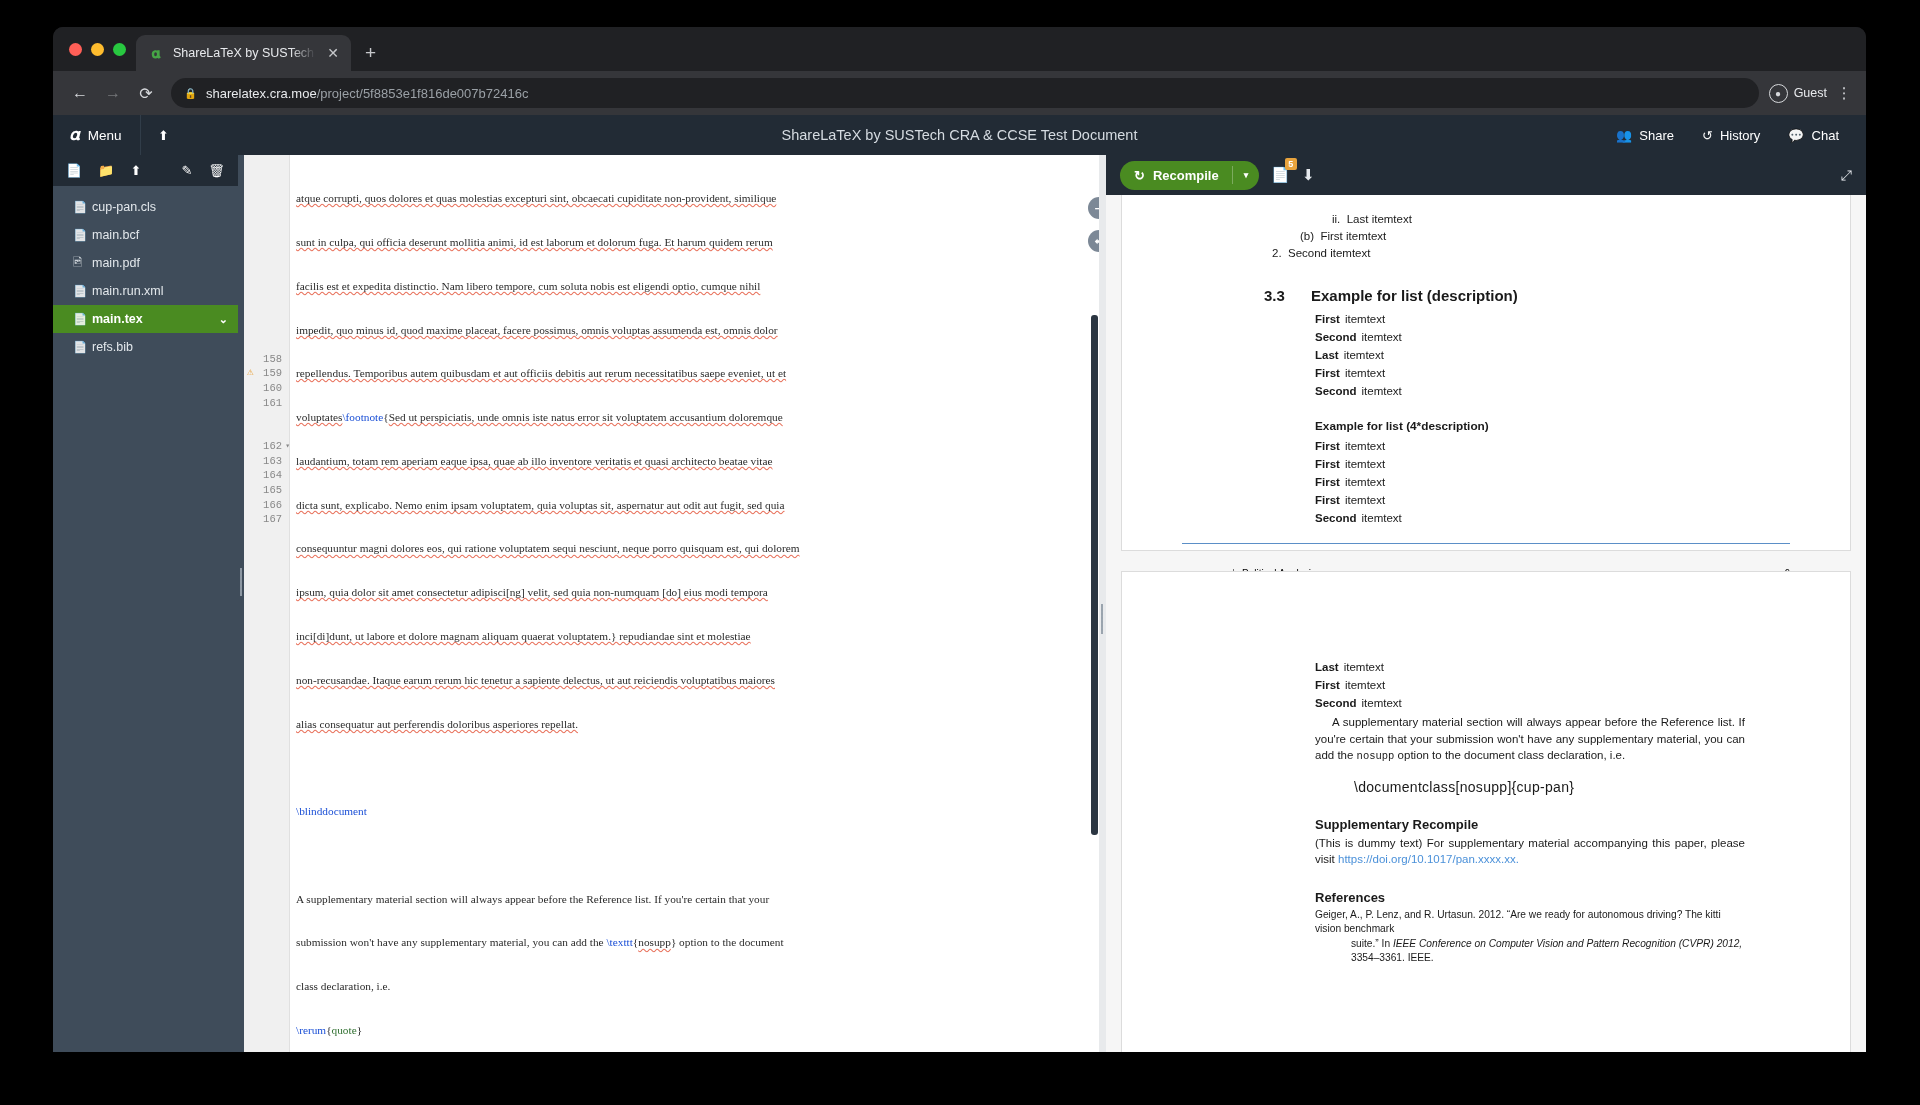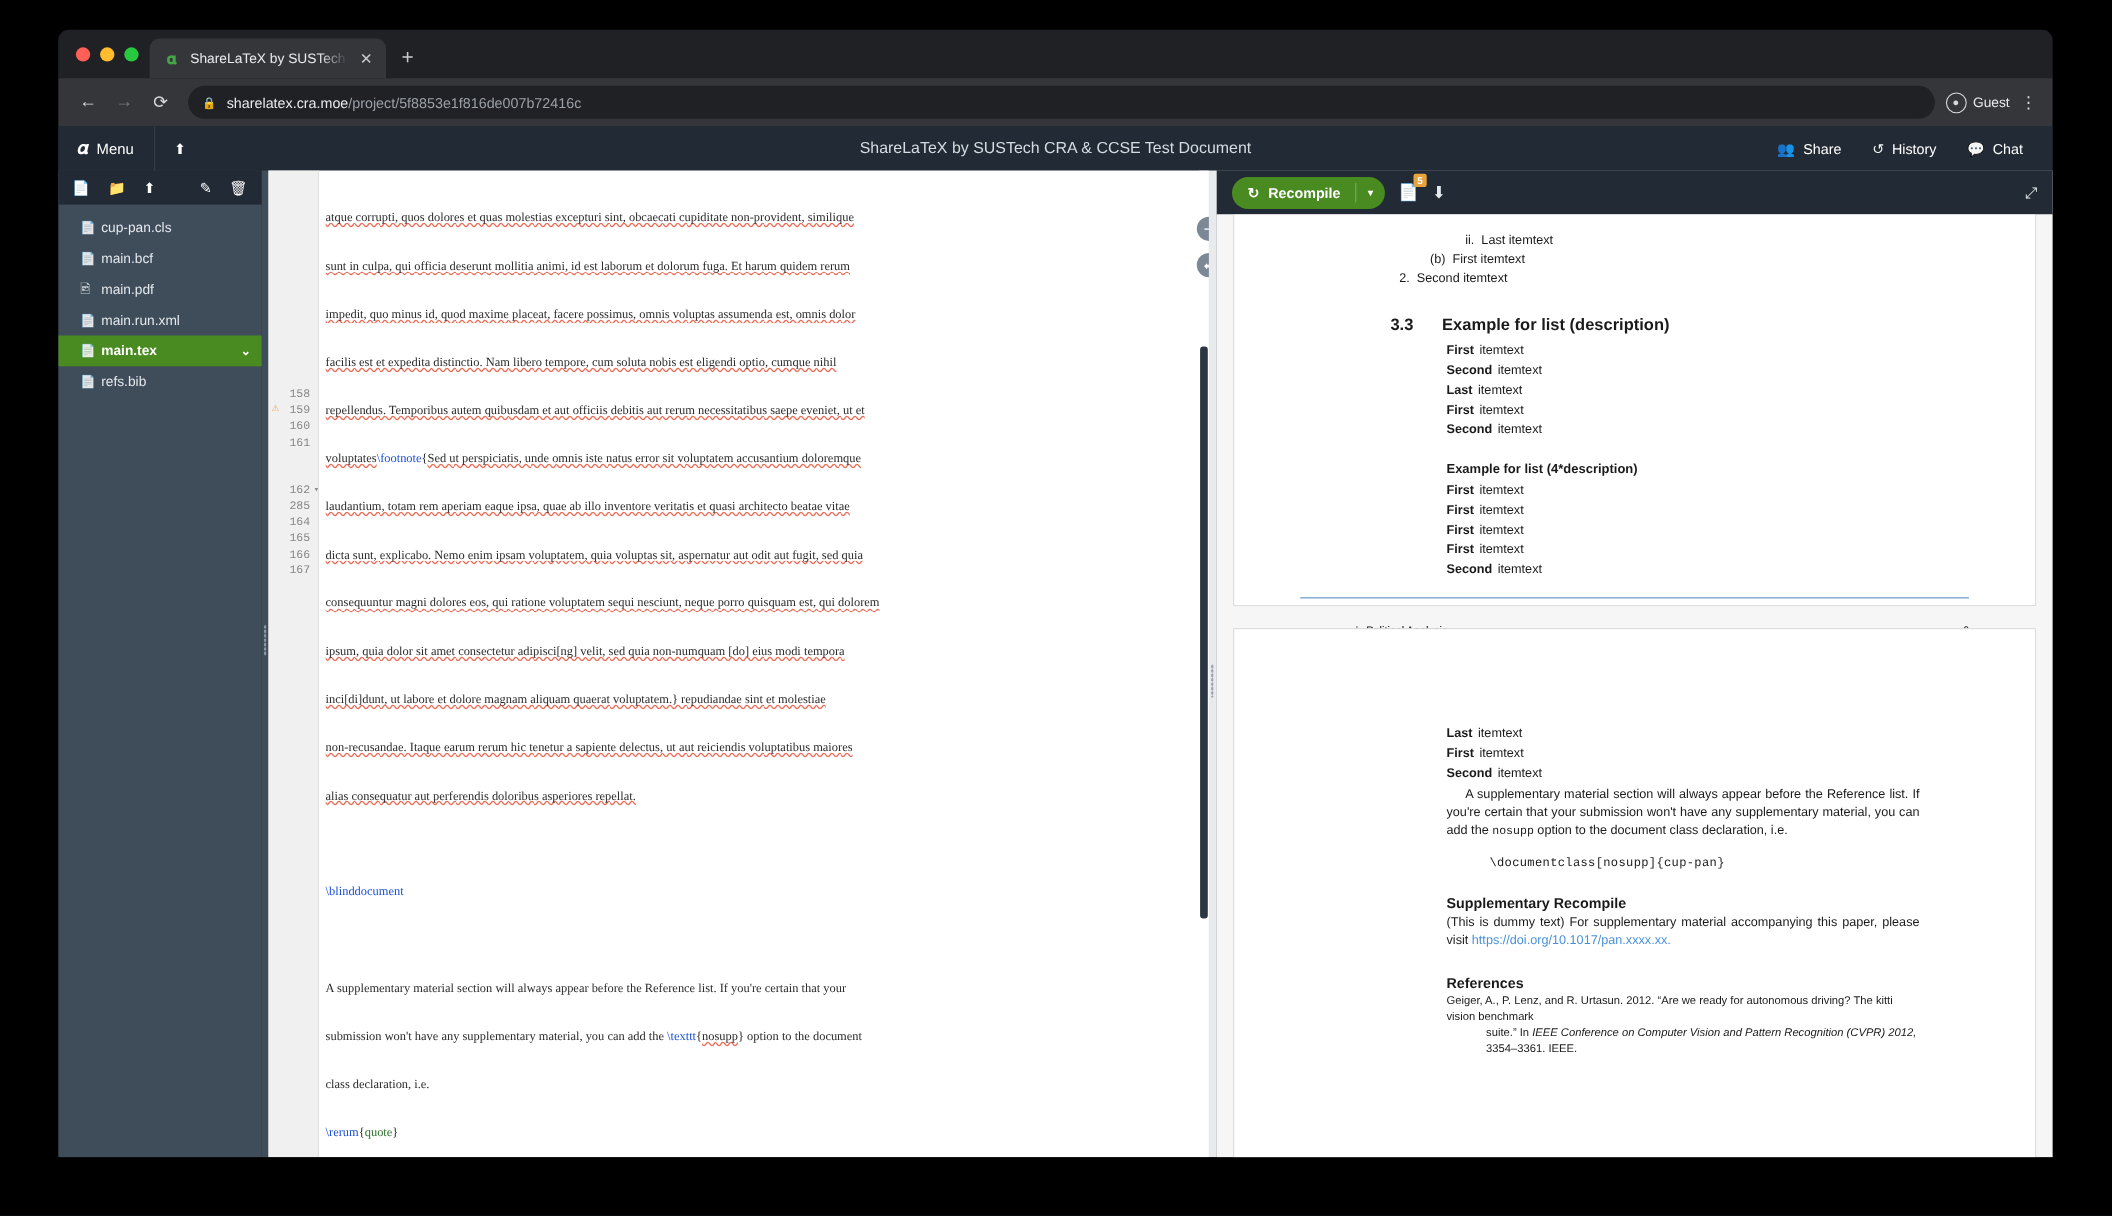--- a/index.html
+++ b/index.html
@@ -300,21 +300,21 @@
     border-top: 1.4px solid #5b8fc7;
     display: flex; align-items: center;
     font-size: 10px; padding-top: 4px;
   }
   .pf-left { font-style: italic; margin-top: 40px; }
   .pf-sep { margin: 0 7px; color: #555; }
   .pf-right { margin-left: auto; }
 
   .body-par { font-size: 11.5px; line-height: 16.5px; margin-left: 133px; width: 430px; text-align: justify; }
   .body-par .ttt { font-family: "Liberation Mono", monospace; font-size: 10.5px; }
-  .verb { font-family: Liberation Mono, monospace; font-size: 11px; margin: 14px 0 0 172px; letter-spacing: .3px; }
+  .verb { font-family: Liberation Sans, sans-serif; font-size: 14px; margin: 14px 0 0 172px; letter-spacing: .3px; }
   .sec2 { font-size: 13px; font-weight: bold; margin: 22px 0 3px 133px; }
   .ref-item { font-size: 10.2px; line-height: 14.5px; margin-left: 133px; width: 430px; text-indent: 0; }
   .ref-item .ind { display: block; padding-left: 36px; }
   .lnk { color: #4a90d9; }
 </style>
 </head>
 <body>
 
 <div class="browser">
 
@@ -429,32 +429,32 @@
           <div class="gline"></div>
           <div class="gline"></div>
           <div class="gline"></div>
           <div class="gline">158</div>
           <div class="gline warn">159</div>
           <div class="gline">160</div>
           <div class="gline">161</div>
           <div class="gline"></div>
           <div class="gline"></div>
           <div class="gline fold">162</div>
-          <div class="gline">285</div>
+          <div class="gline">163</div>
           <div class="gline">164</div>
           <div class="gline">165</div>
           <div class="gline">166</div>
           <div class="gline">167</div>
         </div>
 
         <div class="code">
           <div class="ln sp">atque corrupti, quos dolores et quas molestias excepturi sint, obcaecati cupiditate non-provident, similique</div>
           <div class="ln sp">sunt in culpa, qui officia deserunt mollitia animi, id est laborum et dolorum fuga. Et harum quidem rerum</div>
+          <div class="ln sp">facilis est et expedita distinctio. Nam libero tempore, cum soluta nobis est eligendi optio, cumque nihil</div>
           <div class="ln sp">impedit, quo minus id, quod maxime placeat, facere possimus, omnis voluptas assumenda est, omnis dolor</div>
-          <div class="ln sp">facilis est et expedita distinctio. Nam libero tempore, cum soluta nobis est eligendi optio, cumque nihil</div>
           <div class="ln sp">repellendus. Temporibus autem quibusdam et aut officiis debitis aut rerum necessitatibus saepe eveniet, ut et</div>
           <div class="ln"><span class="sp">voluptates</span><span class="cmd">\footnote</span>{<span class="sp">Sed ut perspiciatis, unde omnis iste natus error sit voluptatem accusantium doloremque</span></div>
           <div class="ln sp">laudantium, totam rem aperiam eaque ipsa, quae ab illo inventore veritatis et quasi architecto beatae vitae</div>
           <div class="ln sp">dicta sunt, explicabo. Nemo enim ipsam voluptatem, quia voluptas sit, aspernatur aut odit aut fugit, sed quia</div>
           <div class="ln sp">consequuntur magni dolores eos, qui ratione voluptatem sequi nesciunt, neque porro quisquam est, qui dolorem</div>
           <div class="ln sp">ipsum, quia dolor sit amet consectetur adipisci[ng] velit, sed quia non-numquam [do] eius modi tempora</div>
           <div class="ln sp">inci[di]dunt, ut labore et dolore magnam aliquam quaerat voluptatem.} repudiandae sint et molestiae</div>
           <div class="ln sp">non-recusandae. Itaque earum rerum hic tenetur a sapiente delectus, ut aut reiciendis voluptatibus maiores</div>
           <div class="ln sp">alias consequatur aut perferendis doloribus asperiores repellat.</div>
           <div class="ln">&nbsp;</div>

